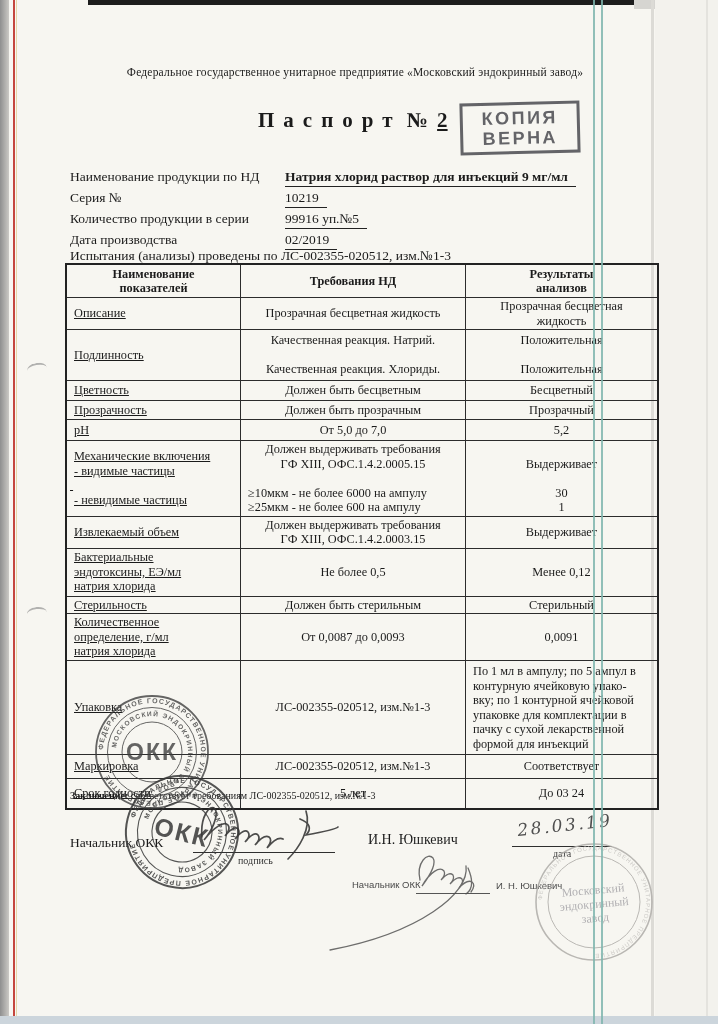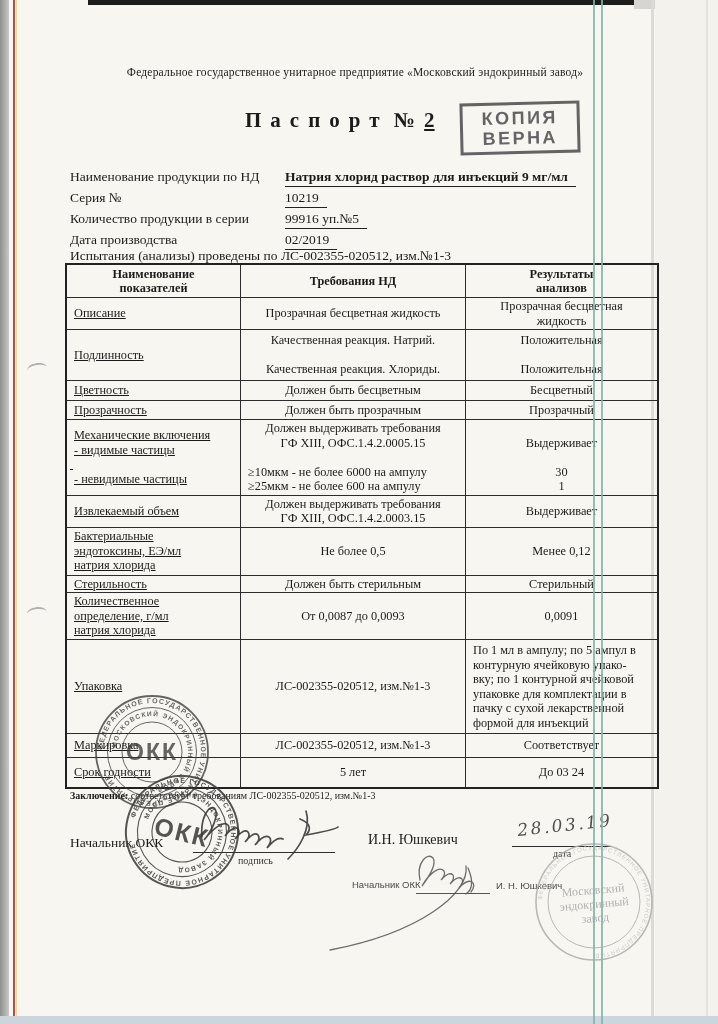--- a/index.html
+++ b/index.html
@@ -19,21 +19,21 @@
   .edge-r2{position:absolute;left:706px;top:0;width:2px;height:1024px;background:#e4e3de;}
   .bottom-strip{position:absolute;left:0;top:1016px;width:718px;height:8px;background:#ccd5dc;}
   .margin-mark{position:absolute;width:20px;height:10px;border-top:2px solid #8d8d8d;
                border-radius:50% 50% 0 0;opacity:.65;}
   .m1{left:27px;top:363px;transform:rotate(-10deg);}
   .m2{left:27px;top:607px;transform:rotate(-6deg);}
 
   
   .org-line{position:absolute;left:95px;top:66px;width:520px;text-align:center;
             font-size:11.5px;letter-spacing:.2px;}
-  .doc-title{position:absolute;left:245px;top:108px;font-size:21px;font-weight:bold;white-space:nowrap;}
+  .doc-title{position:absolute;left:258px;top:108px;font-size:21px;font-weight:bold;white-space:nowrap;}
   .doc-title .sp{letter-spacing:9px;}
   .doc-title .num{text-decoration:underline;margin-left:4px;}
   .copy-stamp{position:absolute;left:460px;top:102px;width:106px;padding:3px 4px;
               border:3px solid #55555a;transform:rotate(-1.4deg);text-align:center;
               font-family:"Liberation Sans",sans-serif;font-weight:bold;font-size:18px;
               line-height:1.12;letter-spacing:2.5px;color:#55555a;opacity:.9;}
 
   
   .info-row{position:absolute;left:70px;font-size:13.5px;white-space:nowrap;}
   .info-row .lab{display:inline-block;}
@@ -167,20 +167,31 @@
           <td class="c0">
             <div class="ln l">Прозрачность</div>
           </td>
           <td class="c1">
             <div class="ln c">Должен быть прозрачным</div>
           </td>
           <td class="c2">
             <div class="ln c">Прозрачный</div>
           </td>
         </tr>
+        <tr style="height: 21px;">
+          <td class="c0">
+            <div class="ln l">pH</div>
+          </td>
+          <td class="c1">
+            <div class="ln c">От 5,0 до 7,0</div>
+          </td>
+          <td class="c2">
+            <div class="ln c">5,2</div>
+          </td>
+        </tr>
         <tr style="height: 72px;">
           <td class="c0 top">
             <div class="ln l">Механические включения</div>
             <div class="ln l">- видимые частицы</div>
             <div class="ln ">&nbsp;</div>
             <div class="ln l">- невидимые частицы</div>
           </td>
           <td class="c1 top">
             <div class="ln c">Должен выдерживать требования</div>
             <div class="ln c">ГФ XIII, ОФС.1.4.2.0005.15</div>

